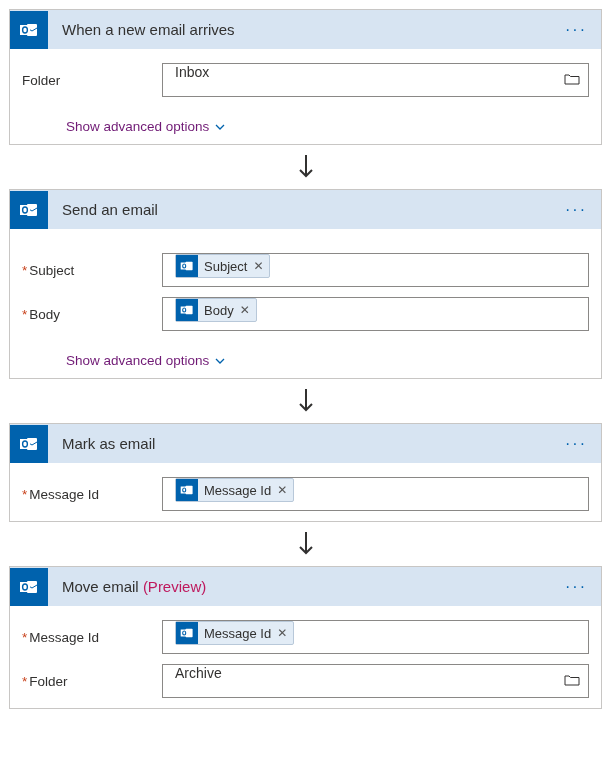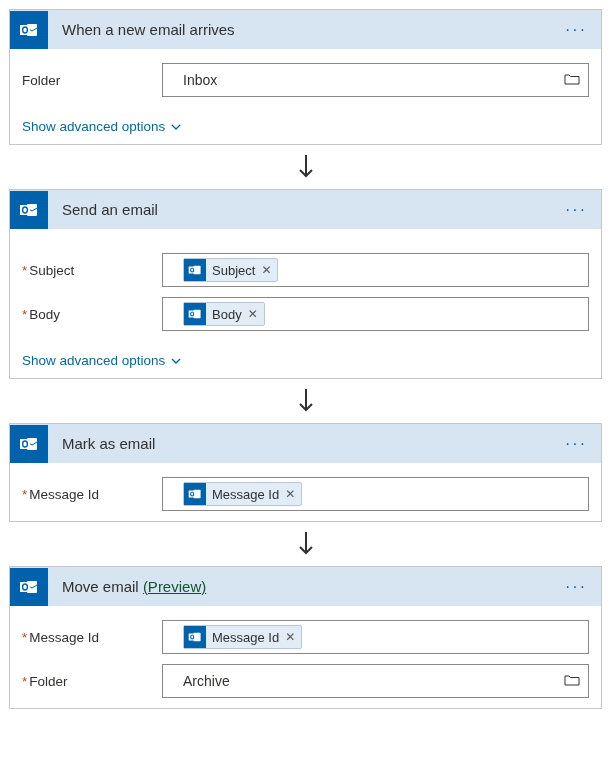--- a/index.html
+++ b/index.html
@@ -31,21 +31,21 @@
     align-items: center;
     justify-content: center;
     flex-shrink: 0;
   }
   .card-title-wrap {
     flex: 1;
     padding-left: 14px;
     font-size: 15px;
     color: #323130;
   }
-  .preview-tag { color: #14532d; text-decoration: underline; }
+  .preview-tag { color: #be185d; }
   .card-menu {
     color: #0062ad;
     font-size: 16px;
     letter-spacing: 2px;
     cursor: pointer;
     padding: 0 4px;
   }
   .card-body {
     padding: 14px 12px 10px 12px;
   }
@@ -60,22 +60,21 @@
     flex-shrink: 0;
     font-size: 13.5px;
     color: #323130;
   }
   .star { color: #c8431d; margin-right: 2px; }
   .row-input {
     flex: 1;
     border: 1px solid #8a8886;
     height: 34px;
     display: flex;
-    align-items: center;
-    padding: 0 20px;
+    padding: 0 12px;
     background: #fff;
     font-size: 14px;
     position: relative;
   }
   .row-input .trailing-icon {
     position: absolute;
     right: 8px;
     top: 50%;
     transform: translateY(-50%);
   }
@@ -99,26 +98,27 @@
     align-items: center;
     justify-content: center;
   }
   .token-x {
     margin-left: 6px;
     color: #555;
     cursor: pointer;
     font-size: 12px;
   }
   .adv-link {
-    color: #0369a1;
+    color: #701a75;
     font-size: 13.5px;
     margin-top: 12px;
     display: inline-flex;
     align-items: center;
     cursor: pointer;
+    margin-left: 44px;
   }
   .arrow-gap {
     display: flex;
     justify-content: center;
     padding: 8px 0;
   }
 </style>
 </head>
 <body>
 

